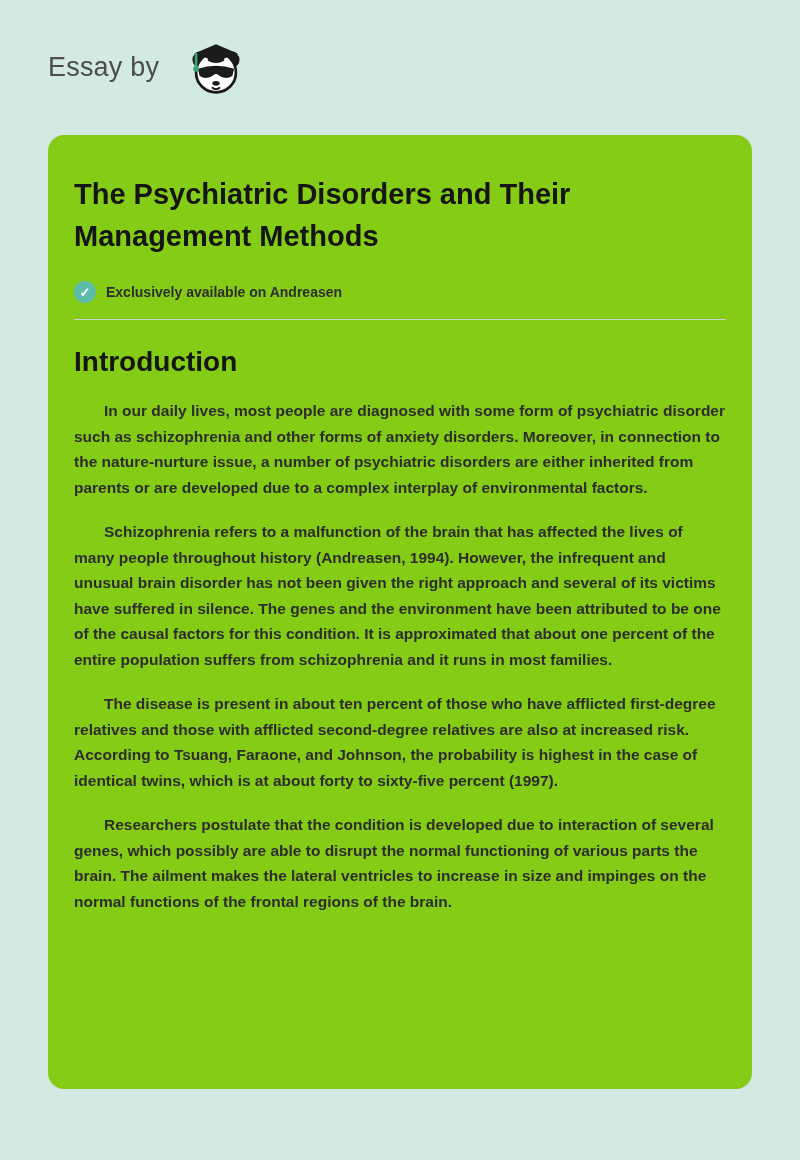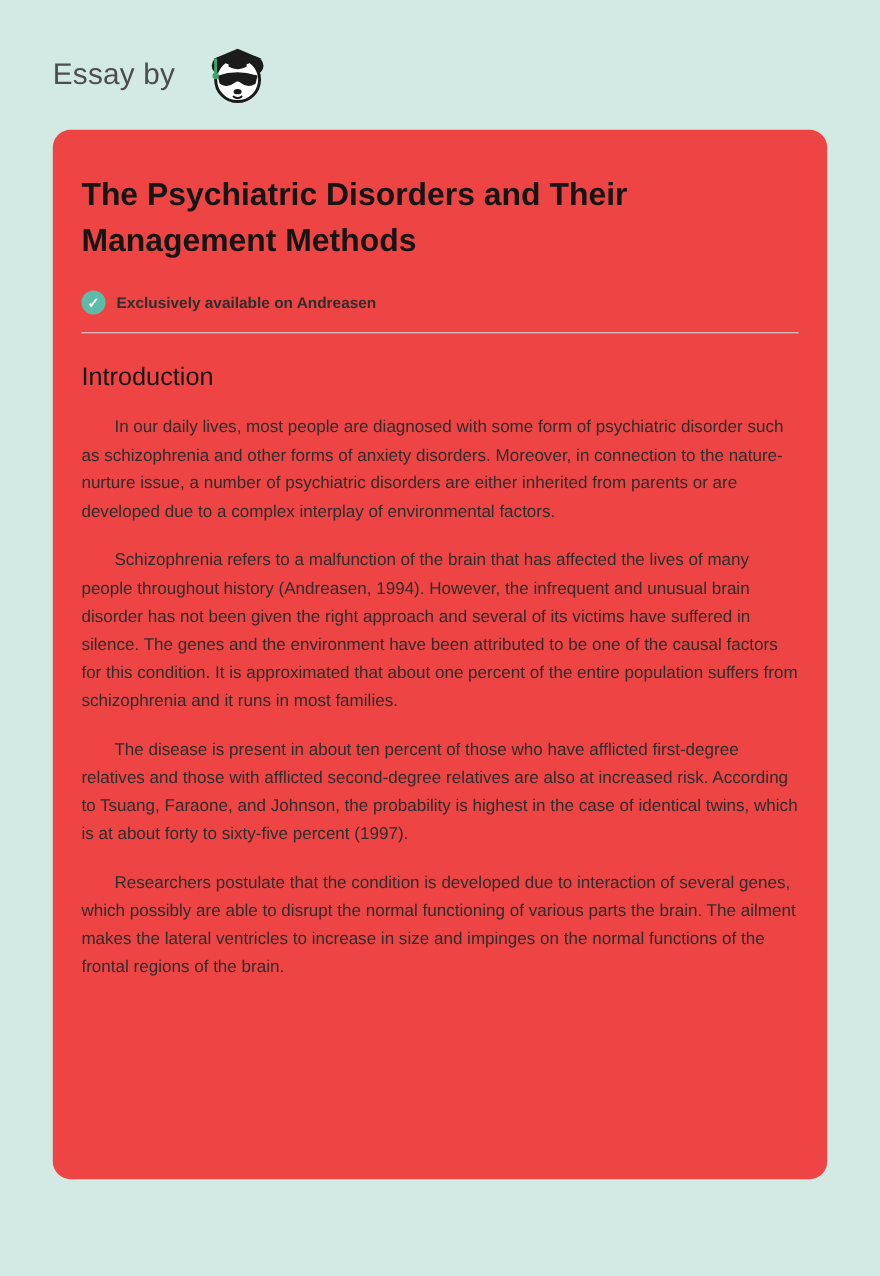--- a/index.html
+++ b/index.html
@@ -44,23 +44,23 @@
     letter-spacing: 0.3px;
   }
   .brand-name sup {
     font-size: 13px;
     font-weight: 700;
     vertical-align: super;
   }
 
   
   .card {
-    background: #ef4444;
+    background: #84cc16;
     border-radius: 16px;
-    margin: 22px 48px 0 48px;
+    margin: 39px 48px 0 48px;
     padding: 38px 26px 70px 26px;
     box-sizing: border-box;
     min-height: 954px;
   }
   .title {
     margin: 0 0 24px 0;
     font-size: 29px;
     line-height: 1.45;
     font-weight: 700;
     color: #151515;
@@ -89,30 +89,31 @@
     font-weight: 700;
     color: #2e2e2e;
   }
   .divider {
     border: none;
     border-top: 1px solid #cdd3d2;
     margin: 0 0 22px 0;
   }
   h2.section-heading {
     margin: 26px 0 20px 0;
-    font-size: 23px;
-    font-weight: 400;
+    font-size: 28px;
+    font-weight: 700;
     color: #151515;
   }
   .card p {
     margin: 0 0 19px 0;
     font-size: 15.5px;
     line-height: 25.5px;
     color: #2d2d2d;
     text-indent: 30px;
+    font-weight: bold;
   }
 </style>
 </head>
 <body>
 
 <header class="site-header">
   <span class="essay-by">Essay by</span>
   <a class="brand">
     <span class="logo">
       <svg viewBox="0 0 64 64" width="58" height="58" aria-hidden="true">

